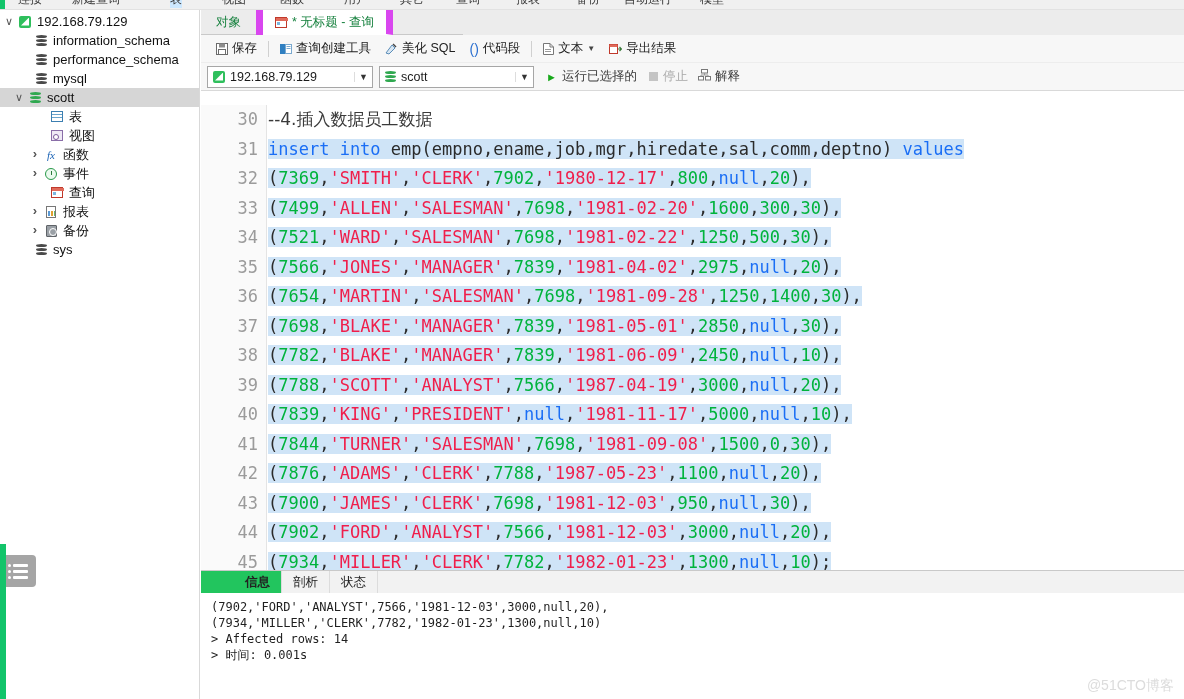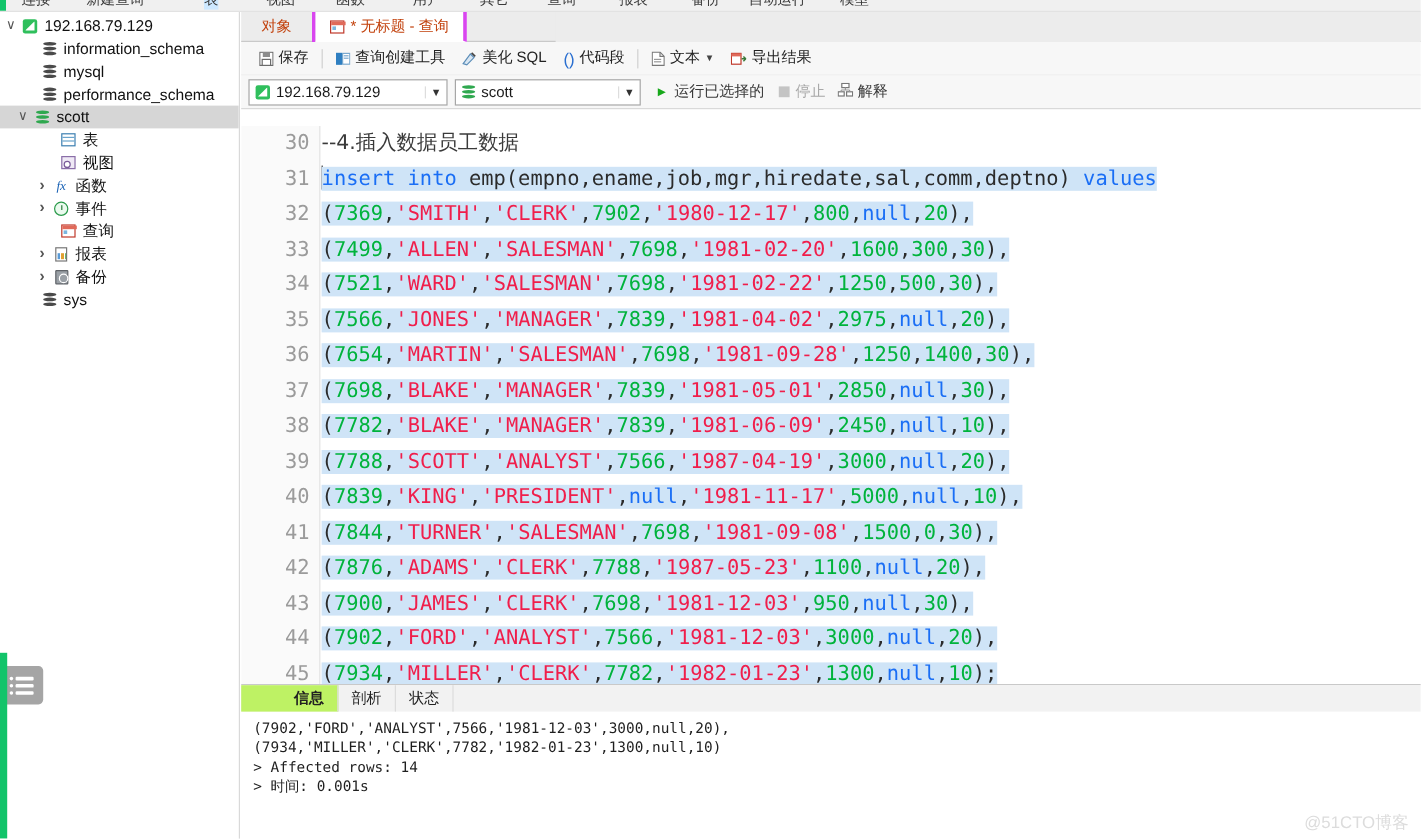--- a/index.html
+++ b/index.html
@@ -94,22 +94,22 @@
   .sb-listbtn .bars i { display: block; height: 3px; background: #fff; margin: 3px 0 3px 5px; border-radius: 1px; }
   .sb-listbtn .bars i::before { content: ""; position: absolute; margin-left: -5px; width: 3px; height: 3px; background: #fff; border-radius: 50%; }
   .sb-greenbar { position: absolute; left: 0; bottom: 0; width: 6px; height: 155px; background: #12c46a; }
 
   
   .right { position: absolute; left: 201px; top: 10px; width: 983px; height: 689px; background: #fff; }
 
   .tabbar { height: 25px; background: #ececec; position: relative; border-bottom: 1px solid #c9c9c9; }
   .tab {
     position: absolute; top: 0; height: 25px; display: flex; align-items: center;
-    padding: 0 12px; font-size: 12.5px; color: #c2410c; white-space: nowrap;
-    border-right: 3px solid #d946ef;
+    padding: 0 12px; font-size: 12.5px; color: #15803d; white-space: nowrap;
+    border-right: 7px solid #d946ef;
   }
   .tab.obj { left: 0; width: 62px; justify-content: center; }
   .tab.active { background: #ffffff; border-bottom: 1px solid #fff; }
   .tab .tabico { margin-right: 5px; display: inline-flex; }
 
   .toolbar {
     height: 28px; background: #f7f7f7; display: flex; align-items: center;
     padding-left: 8px; font-size: 12.5px; color: #222; border-bottom: 1px solid #ededed;
   }
   .tb-item { display: flex; align-items: center; padding: 0 7px; height: 22px; white-space: nowrap; }
@@ -163,21 +163,21 @@
   
   .bottom {
     position: absolute; left: 0; top: 560px; width: 983px; height: 139px;
     background: #fff; border-top: 1px solid #c9c9c9;
   }
   .btabs { height: 22px; background: #f2f2f2; display: flex; align-items: flex-end; }
   .btab {
     height: 22px; padding: 0 11px; font-size: 12.5px; display: flex; align-items: center;
     color: #222; border-right: 1px solid #dcdcdc;
   }
-  .btab.active { background: #bef264; font-weight: bold; padding-left: 44px; }
+  .btab.active { background: #22c55e; font-weight: bold; padding-left: 44px; }
   .blog {
     padding: 6px 0 0 10px;
     font-family: "DejaVu Sans Mono", "Liberation Mono", monospace;
     font-size: 12px; line-height: 16px; color: #1f1f1f; white-space: pre;
   }
   .watermark {
     position: absolute; right: 10px; bottom: 4px; color: #dcdcdc; font-size: 14px;
   }
 </style>
 </head>
@@ -228,33 +228,33 @@
         <div class="node">
           <span style="display: inline-block; width: 16px;"></span>
           <span class="arrow"></span>
           <span class="ico">
             <span class="ic-db">
               <i></i>
               <i></i>
               <i></i>
             </span>
           </span>
+          <span class="lbl">performance_schema</span>
+        </div>
+        <div class="node">
+          <span style="display: inline-block; width: 16px;"></span>
+          <span class="arrow"></span>
+          <span class="ico">
+            <span class="ic-db">
+              <i></i>
+              <i></i>
+              <i></i>
+            </span>
+          </span>
           <span class="lbl">mysql</span>
-        </div>
-        <div class="node">
-          <span style="display: inline-block; width: 16px;"></span>
-          <span class="arrow"></span>
-          <span class="ico">
-            <span class="ic-db">
-              <i></i>
-              <i></i>
-              <i></i>
-            </span>
-          </span>
-          <span class="lbl">performance_schema</span>
         </div>
         <div class="node selected">
           <span style="display: inline-block; width: 10px;"></span>
           <span class="arrow open"></span>
           <span class="ico">
             <span class="ic-db green">
               <i></i>
               <i></i>
               <i></i>
             </span>

